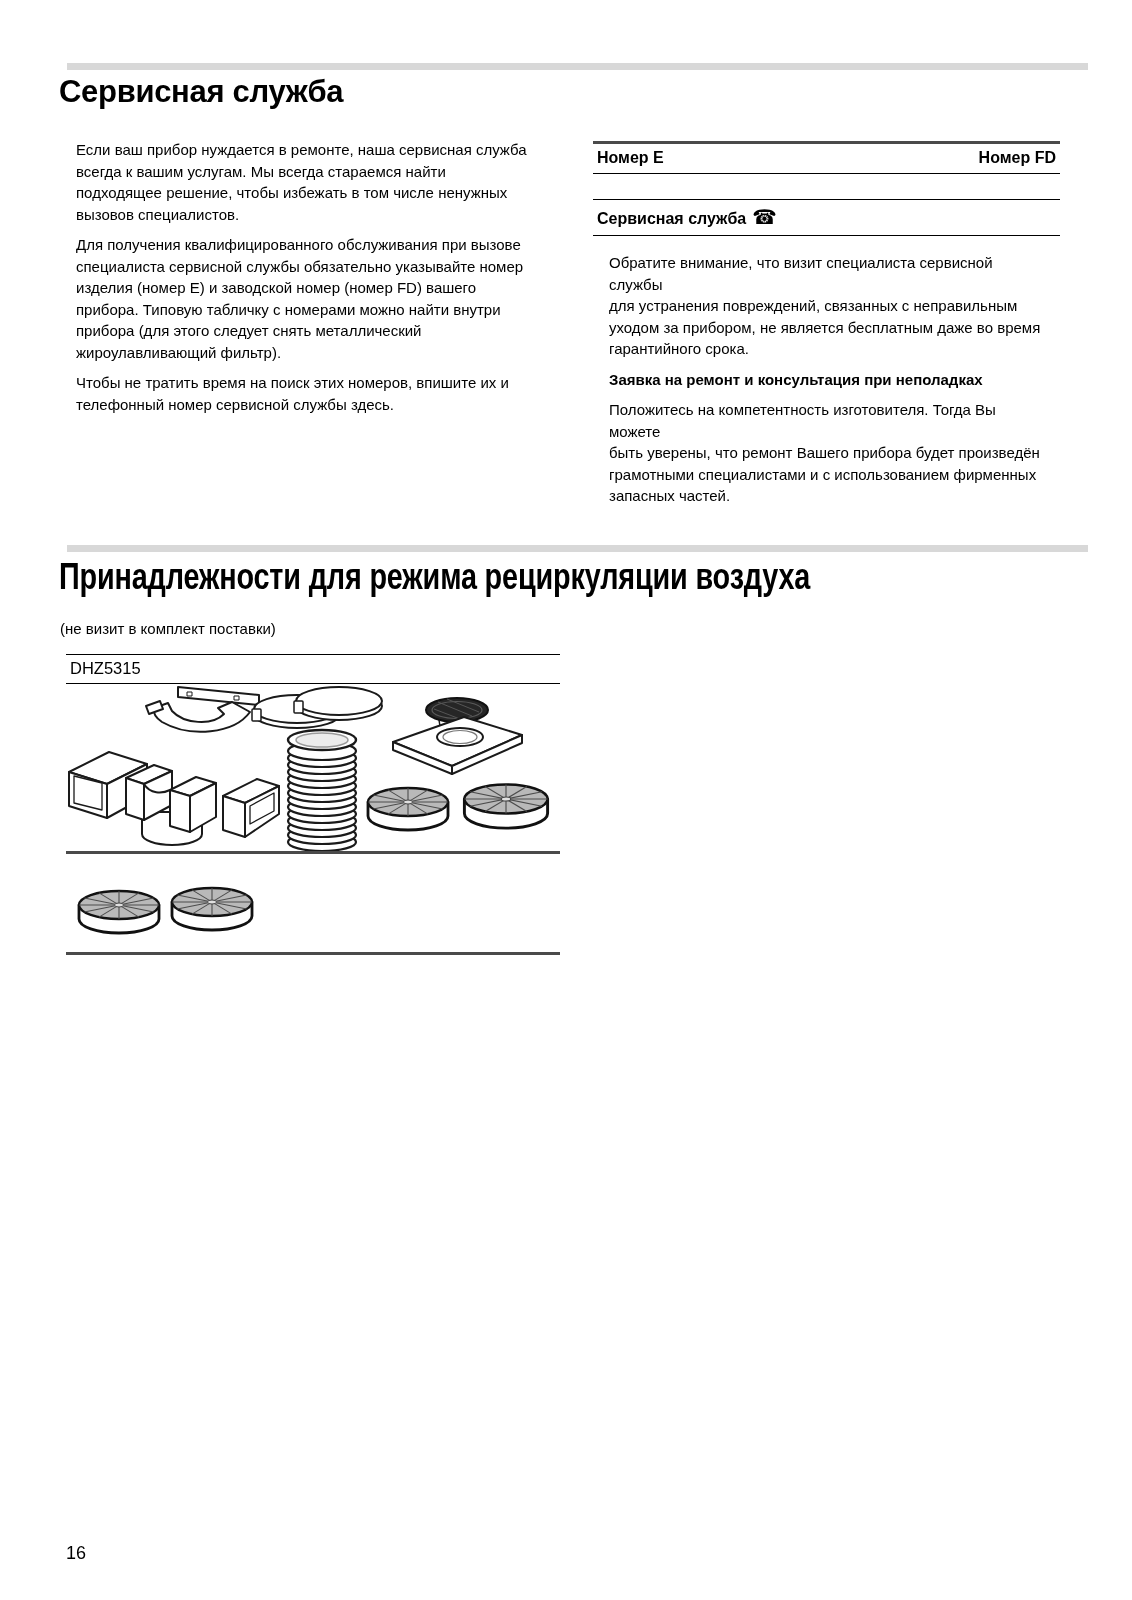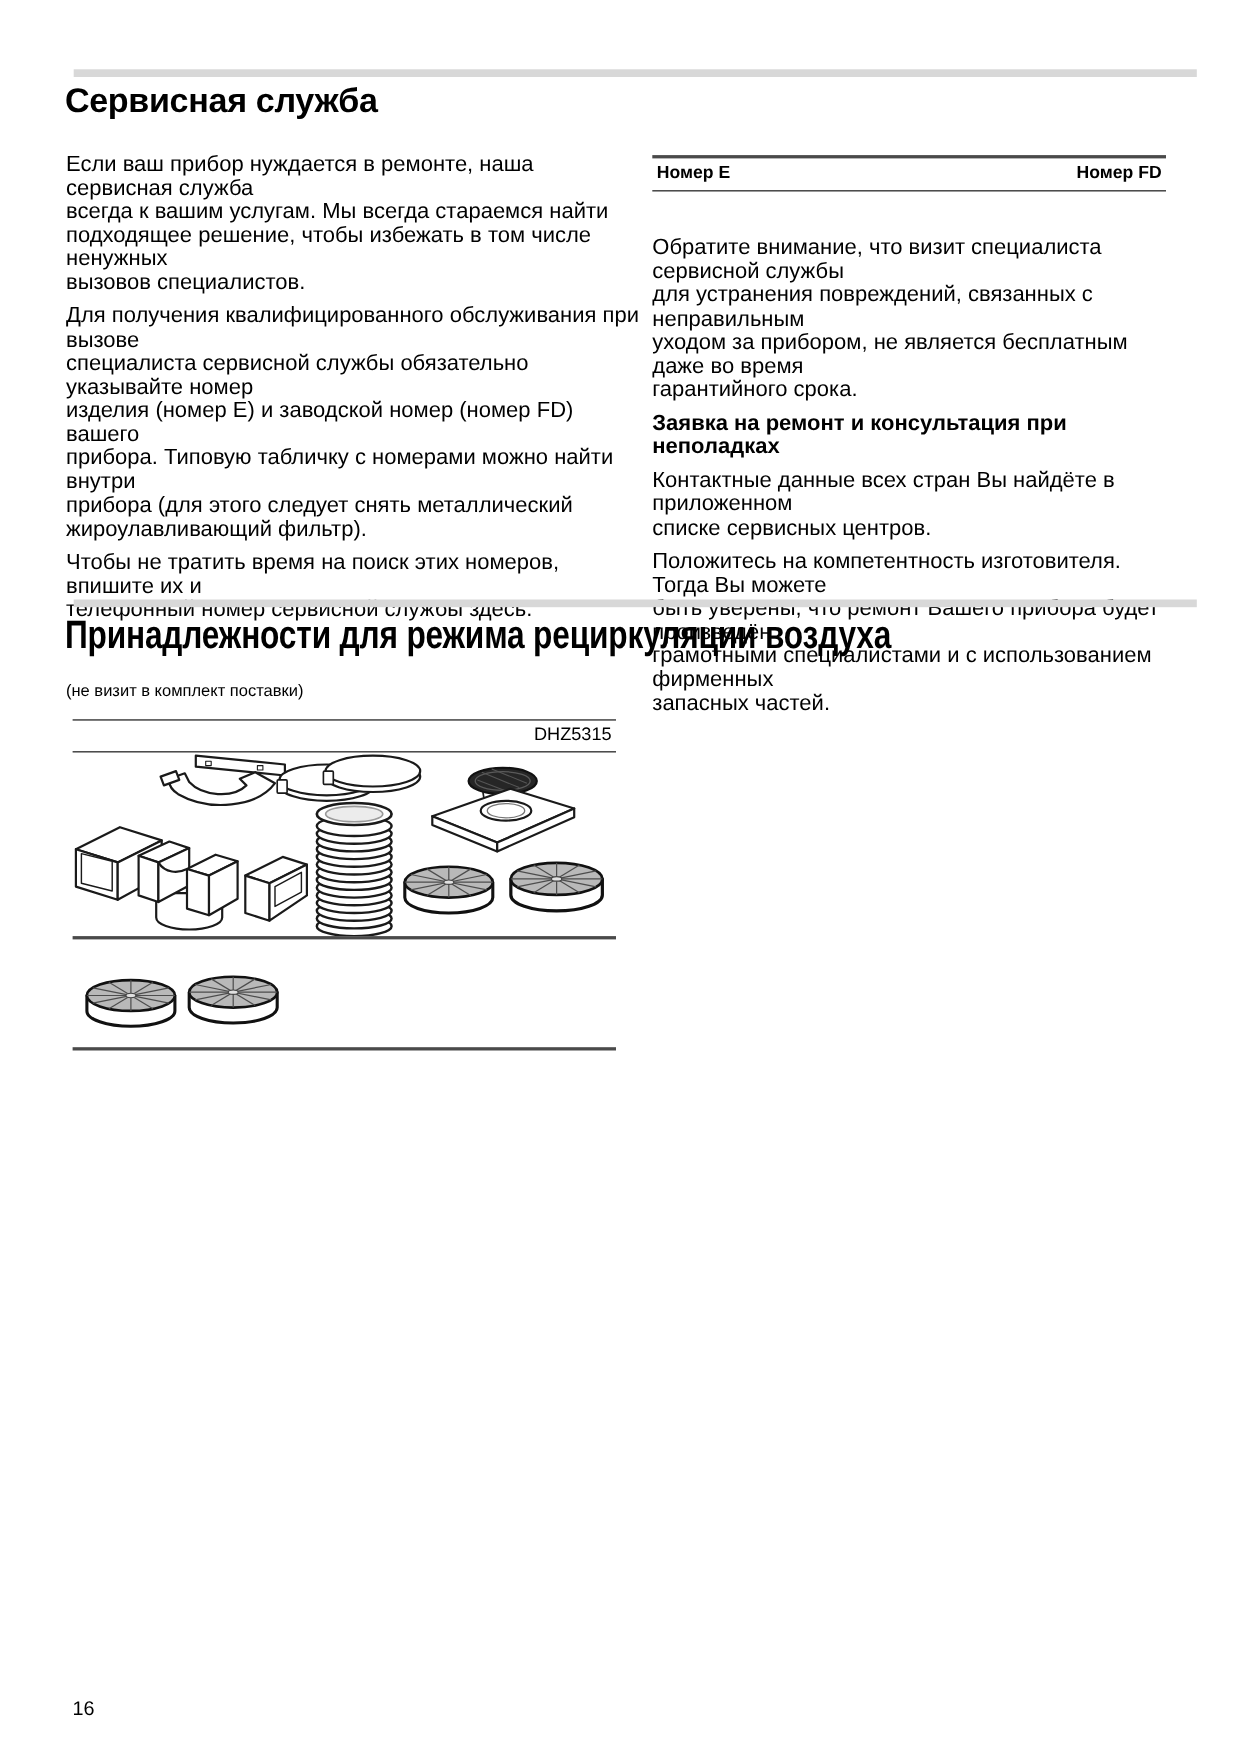--- a/index.html
+++ b/index.html
@@ -19,39 +19,39 @@
   .title2 {
     position:absolute; left:59px; top:556px;
     font-size:36px; font-weight:700; white-space:nowrap;
     transform:scaleX(0.8); transform-origin:left top; letter-spacing:-0.2px;
   }
   .note { position:absolute; left:60px; top:620px; font-size:15px; }
 
   .leftcol  { position:absolute; left:60px;  top:139px; width:525px; }
   .rightcol { position:absolute; left:593px; top:141px; width:467px; }
   .leftcol p, .rightcol p {
-    font-size:20px; line-height:21.5px; margin:0 0 9px; white-space:pre-line;
+    font-size:15px; line-height:21.5px; margin:0 16px 9px; white-space:pre-line;
   }
   .rightcol .bold-head { font-weight:700; margin-bottom:9px; white-space:normal; }
 
   .numbers-table { width:467px; margin-bottom:16px; font-size:16px; }
   .numbers-table .hdr {
     display:flex; border-top:3px solid #4a4a4a; border-bottom:1.5px solid #000;
     padding:5px 4px 6px; font-weight:700;justify-content:space-between;
   }
   .numbers-table .hdr .c1 { width:240px; }
   .numbers-table .writein { height:25px; }
   .numbers-table .svc {
     border-top:1.5px solid #000; border-bottom:1.5px solid #000;
     padding:5px 4px 6px; font-weight:700;
   }
   .phone-glyph { font-weight:400; font-size:20px; margin-left:6px; font-family:"DejaVu Sans", sans-serif; }
 
   .acc-block { position:absolute; left:66px; width:494px; }
-  .acc-1 { top:654px;text-align:right; }
+  .acc-1 { top:654px; }
   .acc-2 { top:874px; }
   .acc-label {
     border-top:1.5px solid #000; border-bottom:1.5px solid #000;
     padding:4px 4px 5px; font-size:16.5px;
   }
   .acc-img { border-bottom:3px solid #4a4a4a; }
   .acc-img svg { display:block; }
 
   .pagenum { position:absolute; left:66px; top:1543px; font-size:18px; }
 </style>
@@ -79,28 +79,29 @@
 телефонный номер сервисной службы здесь.</p>
   </div>
 
   <div class="rightcol">
     <div class="numbers-table">
       <div class="hdr">
         <span class="c1">Номер E</span>
         <span class="c2">Номер FD</span>
       </div>
       <div class="writein"></div>
+      <div class="svc">
+        <span>Сервисная служба</span><span class="phone-glyph">☎</span>
+      </div>
     </div>
     <p>Обратите внимание, что визит специалиста сервисной службы
 для устранения повреждений, связанных с неправильным
 уходом за прибором, не является бесплатным даже во время
 гарантийного срока.</p>
     <p class="bold-head">Заявка на ремонт и консультация при неполадках</p>
-    <p>Контактные данные всех стран Вы найдёте в приложенном
-списке сервисных центров.</p>
     <p>Положитесь на компетентность изготовителя. Тогда Вы можете
 быть уверены, что ремонт Вашего прибора будет произведён
 грамотными специалистами и с использованием фирменных
 запасных частей.</p>
   </div>
 
   <div class="gray-bar bar-mid"></div>
 
   <h2 class="title2">Принадлежности для режима рециркуляции воздуха</h2>
   <p class="note">(не визит в комплект поставки)</p>

